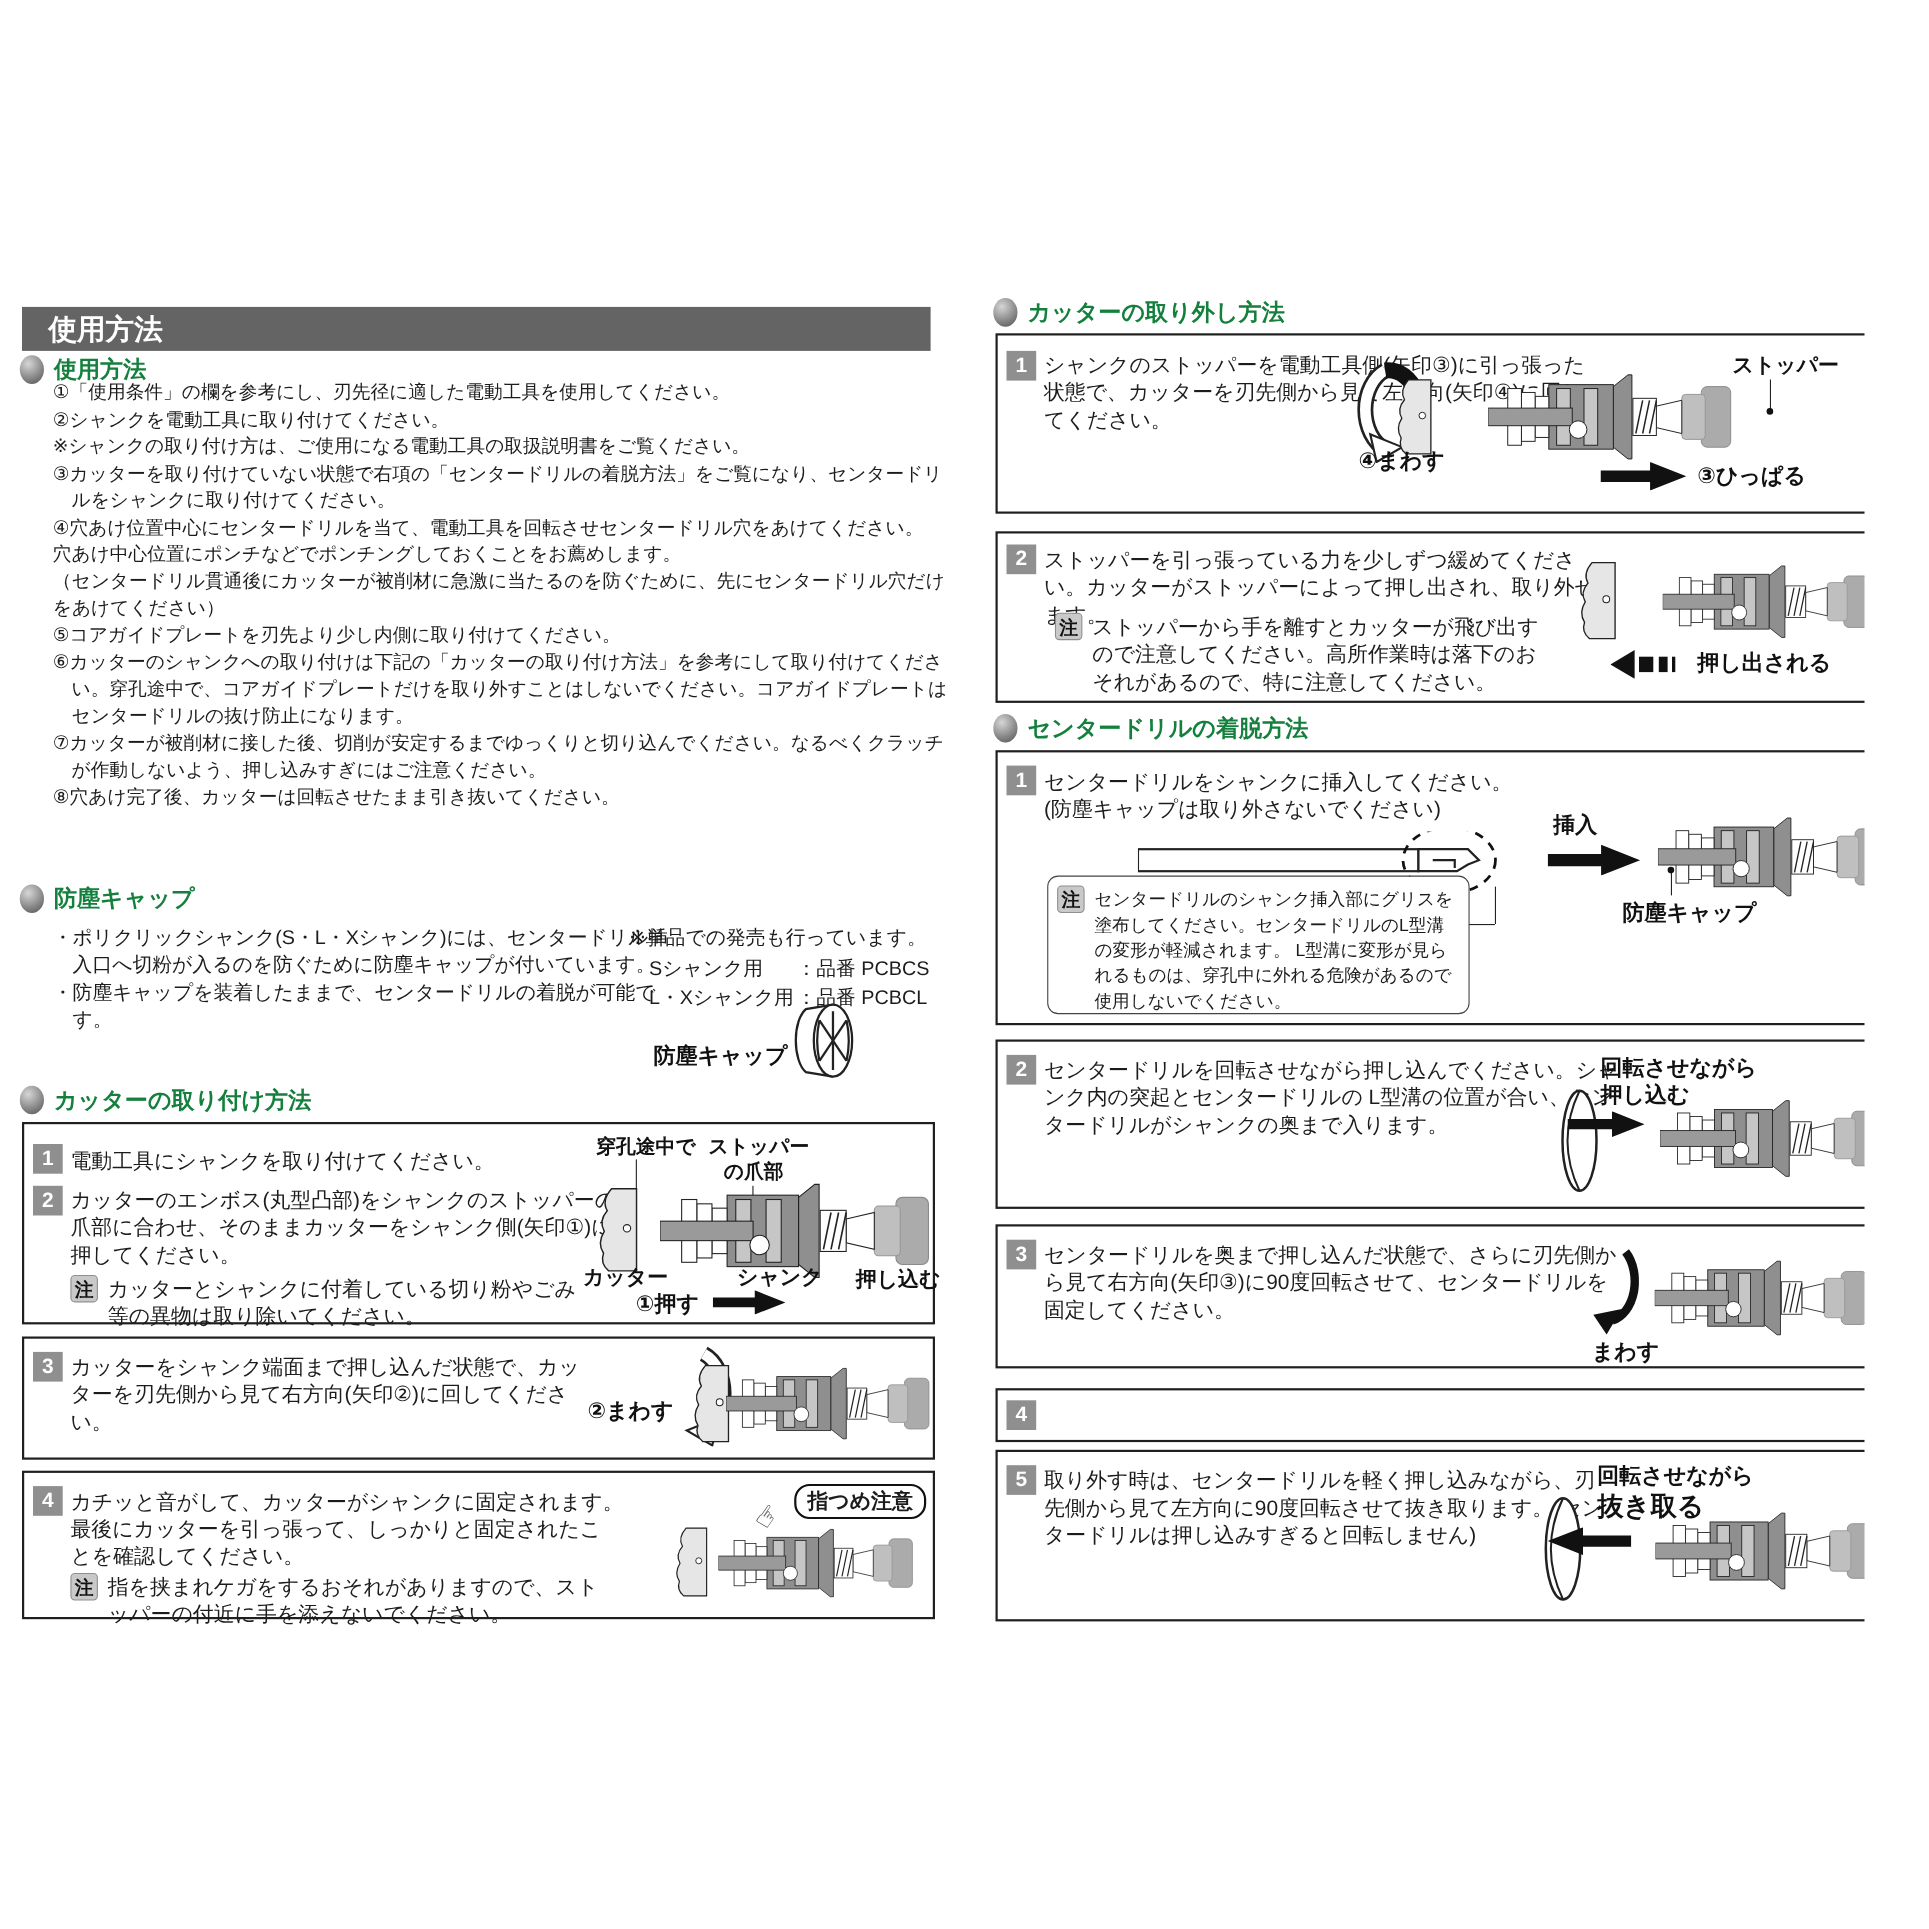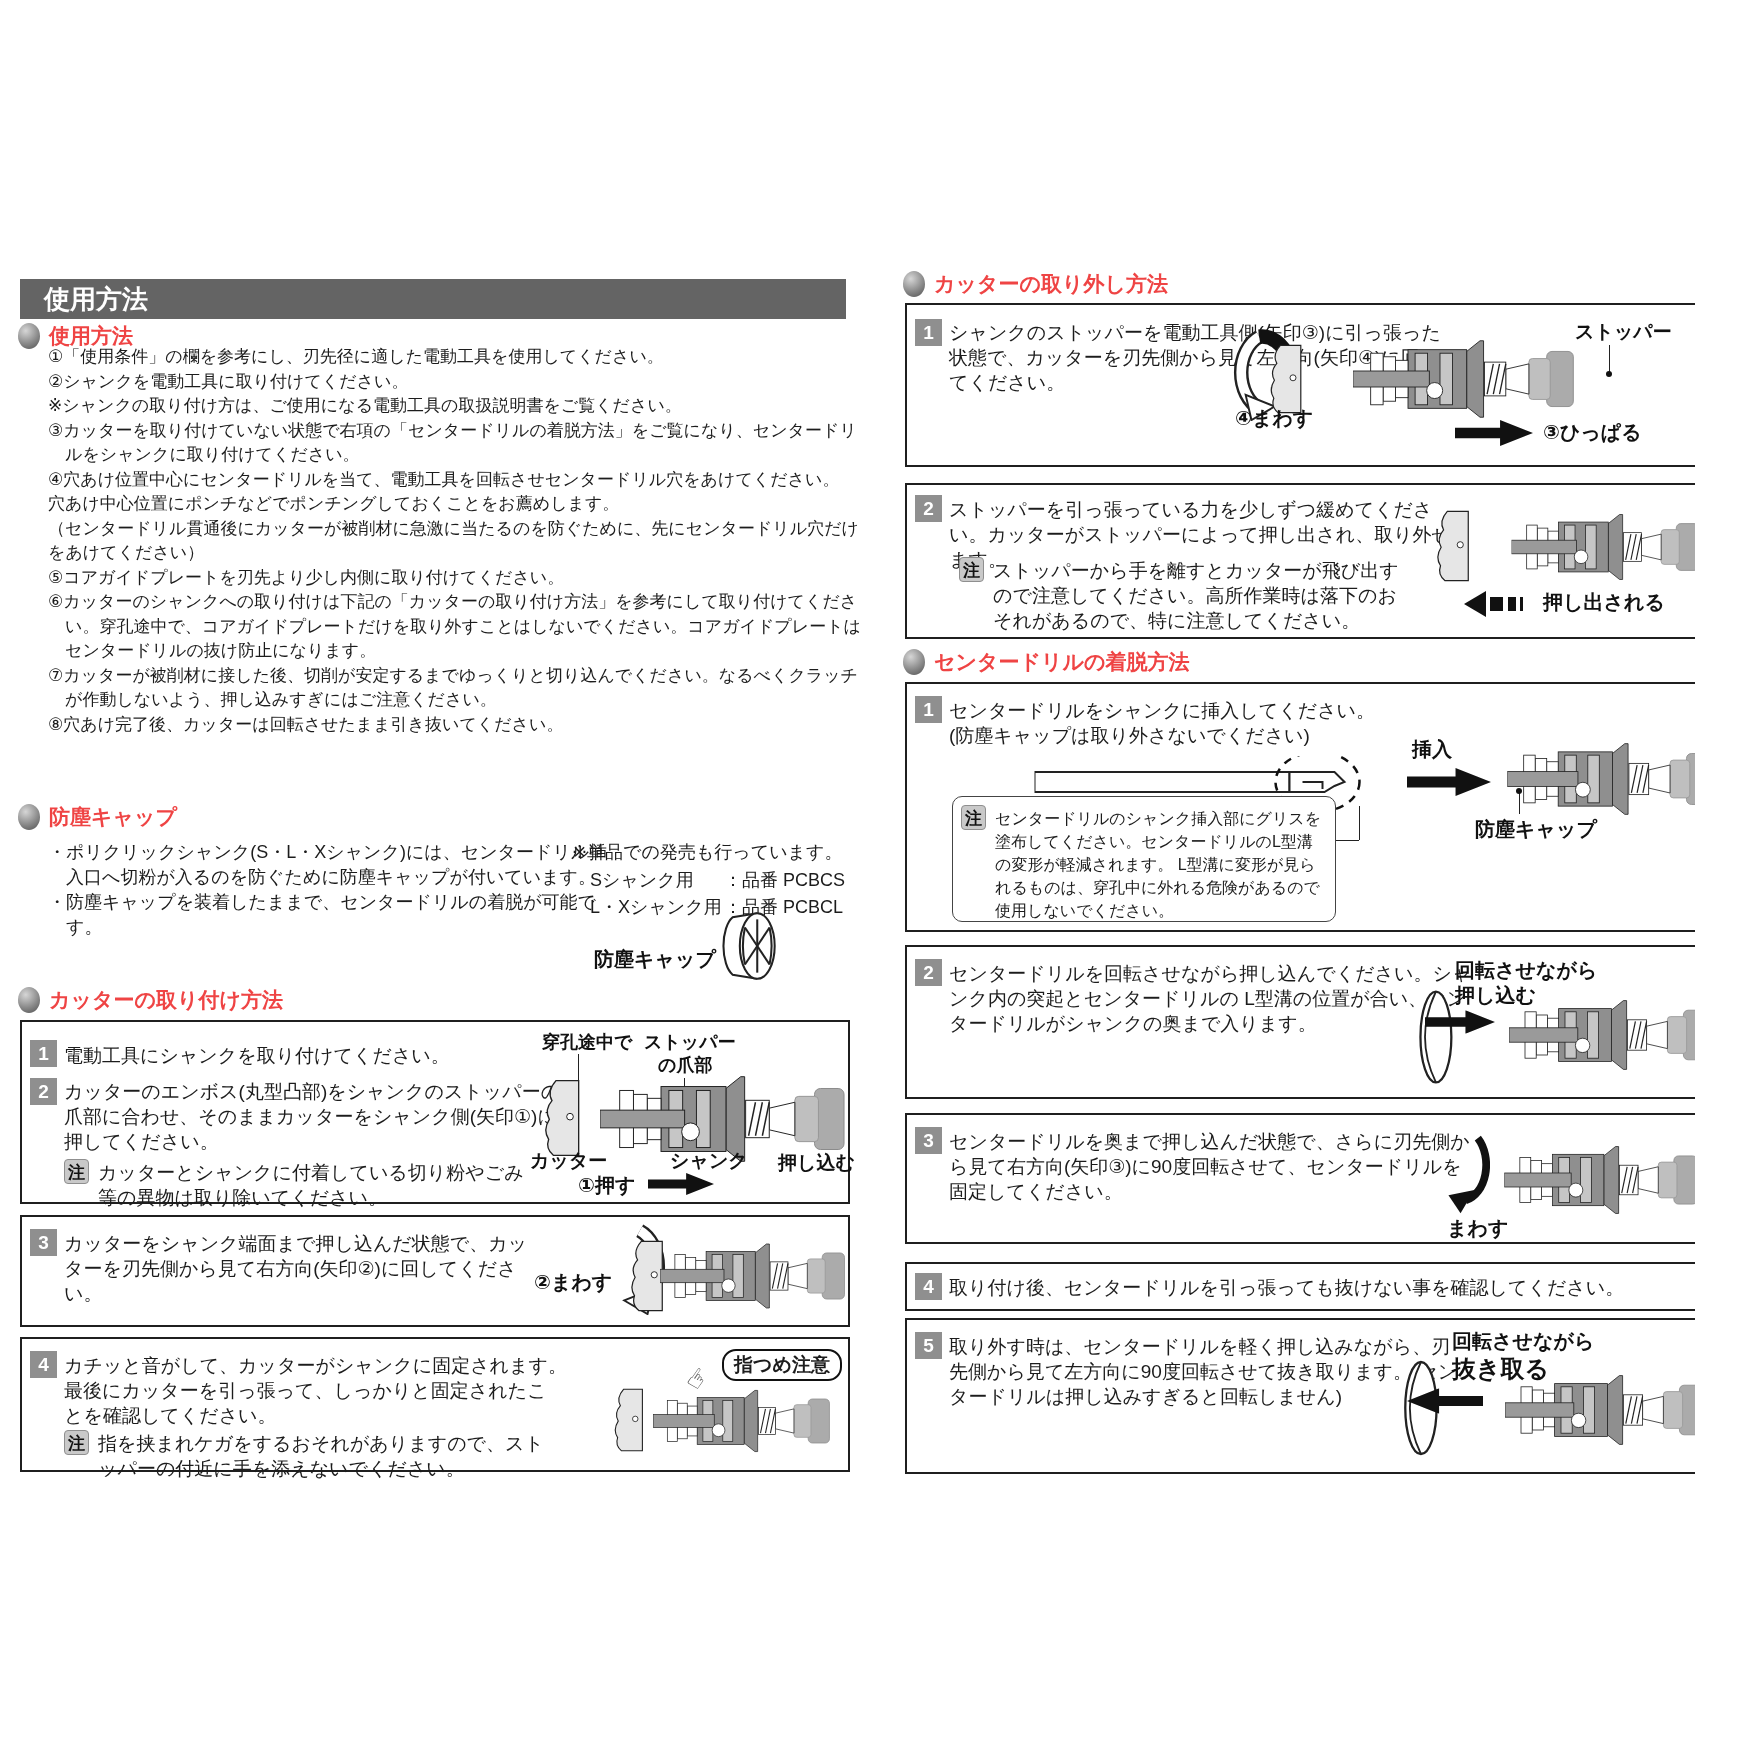--- a/index.html
+++ b/index.html
@@ -5,21 +5,21 @@
   html,body{margin:0;padding:0;background:#fff;}
   .page{position:relative;width:1647px;height:1754px;background:#fff;overflow:hidden;
         font-family:"Liberation Sans","DejaVu Sans",sans-serif;color:#1c1c1c;padding-left:48px;}
   
   .hbar{position:absolute;left:20px;top:279px;width:826px;height:40px;background:#646464;}
   .hbar span{display:block;padding-left:24px;line-height:40px;font-size:26px;font-weight:bold;color:#fff;}
   
   .sec{position:absolute;display:flex;align-items:center;gap:9px;}
   .bullet{width:22px;height:26px;border-radius:50%;
           background:radial-gradient(circle at 35% 30%, #d6d6d6, #8a8a8a 55%, #4f4f4f);}
-  .sec-t{font-size:21px;font-weight:bold;color:#ef4444;white-space:nowrap;}
+  .sec-t{font-size:21px;font-weight:bold;color:#15803d;white-space:nowrap;}
   
   .usage{position:absolute;left:48px;top:345px;width:818px;font-size:17px;line-height:24.5px;}
   .usage p{margin:0;}
   .hang{padding-left:17px;text-indent:-17px;}
   .ind{margin-left:17px;}
   .dc-bullets{position:absolute;left:48px;top:840px;width:568px;font-size:18px;line-height:25px;}
   .dc-bullets p{margin:0;padding-left:18px;text-indent:-18px;}
   .txt{position:absolute;font-size:19px;white-space:nowrap;}
   .blk{position:absolute;font-size:19px;line-height:25px;}
   .sm{font-size:16px;line-height:23px;}
@@ -325,21 +325,20 @@
         <use href="#arcBlk"></use>
       </svg>
     <span class="lbl" style="left:540px;top:100px;font-size:20px">まわす</span>
     <svg style="left:582px;top:30px" width="225" height="70" viewBox="0 0 250 90">
         <use href="#asm"></use>
       </svg>
   </div>
 
   <div class="box" style="left:905px;top:1262px;width:820px;height:45px">
     <div class="stepnum" style="left:8px;top:9px">4</div>
-    <span class="txt" style="left:42px;top:11px">取り付け後、センタードリルを引っ張っても抜けない事を確認してください。</span>
   </div>
 
   <div class="box" style="left:905px;top:1318px;width:820px;height:152px">
     <div class="stepnum" style="left:8px;top:12px">5</div>
     <div class="blk" style="left:42px;top:14px;width:520px">取り外す時は、センタードリルを軽く押し込みながら、刃先側から見て左方向に90度回転させて抜き取ります。(センタードリルは押し込みすぎると回転しません)</div>
     <span class="lbl" style="left:545px;top:8px;font-size:20px">回転させながら</span>
     <span class="lbl" style="left:545px;top:33px;font-size:24px">抜き取る</span>
     <svg style="left:490px;top:36px" width="46" height="104" viewBox="0 0 50 110">
         <use href="#disc"></use>
       </svg>

